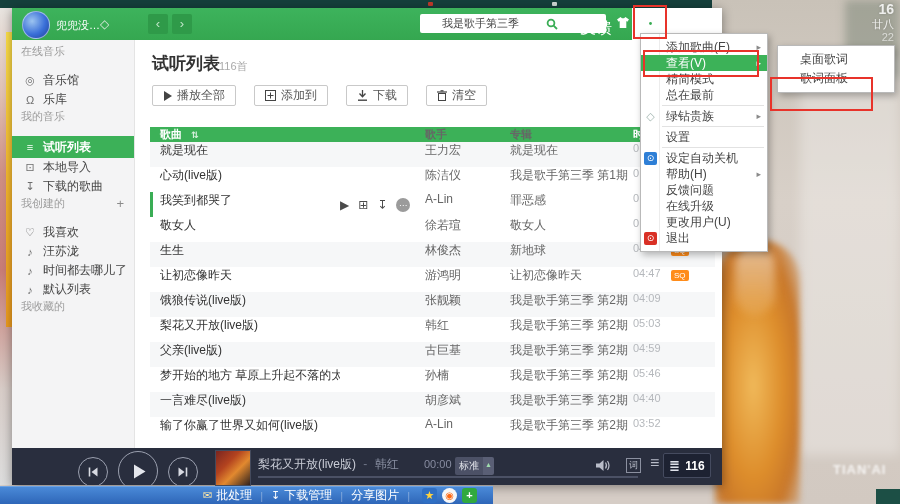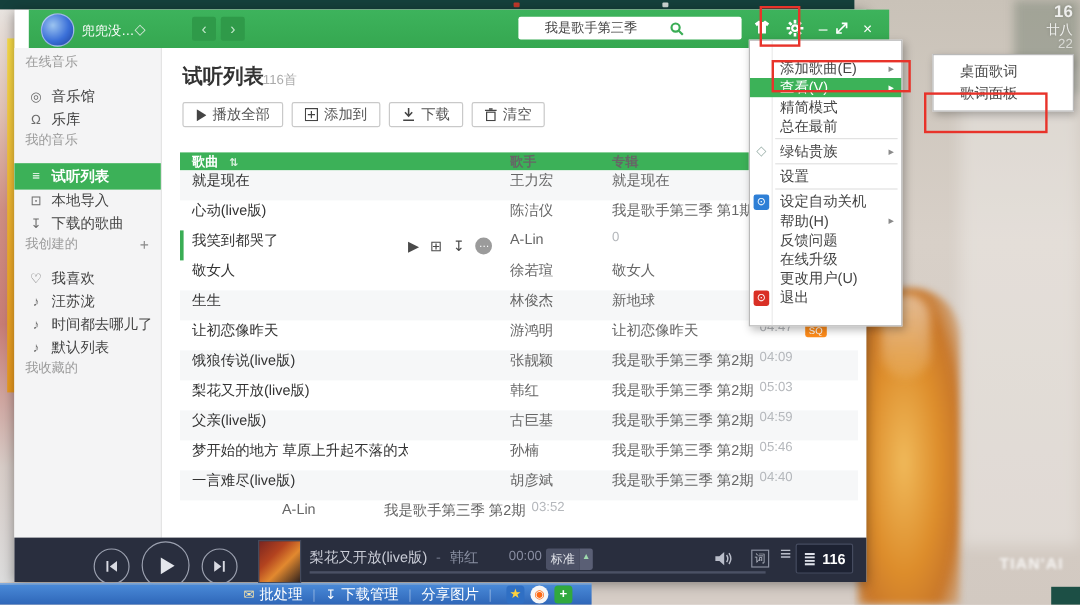--- a/index.html
+++ b/index.html
@@ -18,46 +18,46 @@
   #cal-lunar{top:17px;font-size:11px}
   #cal-time{top:31px;font-size:11px;opacity:.7}
   #bg-watermark{left:833px;top:462px;font-size:13px;font-weight:bold;color:rgba(255,255,255,.8);filter:blur(1.3px);letter-spacing:1px}
   #bg-topstrip{left:0;top:0;width:712px;height:8px;background:#15403c}
   .strip-speck{top:2px;width:5px;height:4px;border-radius:1px}
   #bg-leftstrip{left:0;top:8px;width:12px;height:477px;background:linear-gradient(180deg,#e8e4e0 0%,#e0c1b4 18%,#cf8f84 35%,#c87d76 55%,#d8cdc8 80%,#dddddd 100%)}
   #bg-yellowbar{left:6px;top:32px;width:7px;height:295px;background:linear-gradient(180deg,#ffe24a,#f7b32b 60%,#ef9d1f)}
   
   #app{left:12px;top:8px;width:710px;height:477px;background:#fff;box-shadow:0 2px 10px rgba(0,0,0,.4)}
   
-  #titlebar{left:12px;top:0;width:717px;height:32px;background:linear-gradient(180deg,#3db35c,#35a750)}
+  #titlebar{left:0;top:0;width:620px;height:32px;background:linear-gradient(180deg,#3db35c,#35a750)}
   #avatar{left:10px;top:3px;width:26px;height:26px;border-radius:50%;
           background:radial-gradient(circle at 35% 35%,#9cc4f0 0%,#3a6fd8 55%,#1c3f96 100%);border:1px solid rgba(255,255,255,.5)}
   #username{left:44px;top:10px;color:#fff;font-size:11px}
   #vip-diamond{left:88px;top:9px;color:#d9e8db;font-size:12px}
   .navbtn{top:6px;width:20px;height:20px;background:#2f9a49;border-radius:2px;color:#bfe6c8;font-size:13px;text-align:center;line-height:19px;cursor:pointer}
   #nav-back{left:136px}#nav-fwd{left:160px}
   #searchbox{left:408px;top:6px;width:142px;height:19px;background:#fff;border:none;border-radius:2px;font-size:11px;color:#444;padding:0 22px 0 22px;outline:none}
   #search-glass{left:534px;top:10px}
-  #feedback{left:568px;top:10px;color:#fff;font-size:12px}
+  #feedback{left:568px;top:10px;color:#fff;font-size:16px}
   #skin-icon{left:604px;top:8px}
   #gear-icon{left:631px;top:8px}
   .winctl{top:9px;color:#fff;font-size:13px;line-height:14px;text-align:center;width:16px}
   #btn-min{left:654px}#btn-restore{left:672px;top:10px}#btn-close{left:691px}
   
   #sidebar{left:0;top:32px;width:123px;height:408px;background:#f4f4f5;border-right:1px solid #e4e4e4;padding-top:4px;box-sizing:border-box}
   .sb-section{height:24px;display:flex;align-items:flex-start;padding:0 10px 3px 9px;color:#9b9b9b;font-size:11px;justify-content:space-between}
   .sb-section .plus{color:#8a8a8a;font-size:13px;cursor:pointer}
   .sb-item{height:19px;display:flex;align-items:center;padding-left:10px;color:#444;font-size:12px;cursor:pointer}
   .sb-item .si{width:16px;margin-right:5px;color:#6d6d6d;font-size:11px;text-align:center}
   .sb-item.active{height:22px;background:#3cb158;color:#fff;font-weight:bold}
   .sb-item.active .si{color:#fff}
   
   #main-title{left:140px;top:44px;font-size:17px;font-weight:bold;color:#333}
   #main-count{left:207px;top:51px;font-size:11px;color:#aaa}
-  #toolbar{left:140px;top:77px;display:flex;gap:7px}
+  #toolbar{left:140px;top:77px;display:flex;gap:18px}
   .tbtn{display:inline-flex;align-items:center;gap:5px;height:21px;padding:0 10px;background:#fff;border:1px solid #c9c9c9;border-radius:2px;font-size:12px;color:#555;cursor:pointer}
   
   #table{left:138px;top:119px;width:565px}
   .thead{height:15px;background:#3cb158;display:flex;align-items:center;color:#fff;font-size:11px;font-weight:bold}
   .trow{height:25px;display:flex;font-size:12px;color:#333;position:relative;cursor:pointer}
   .trow:nth-child(odd){background:#f6f7f8}    
   .trow.hover{background:#fff}
   .trow.hover::before{content:"";position:absolute;left:0;top:0;bottom:0;width:3px;background:#3aad55}
   .c-song{width:180px;padding-left:10px;overflow:hidden;white-space:nowrap}
   .c-icons{width:85px;display:flex;gap:9px;align-items:center;color:#4a4a4a;font-size:12px}
@@ -100,22 +100,22 @@
   .tk-ic{font-size:11px}
   .tk-ic.mail{color:#ffe9a8}
   .tk-sep{color:rgba(255,255,255,.35);font-size:11px}
   #tk-tray{display:flex;gap:5px;margin-left:4px}
   .tray-chip{width:15px;height:15px;border-radius:3px;font-size:11px;line-height:15px;text-align:center;cursor:pointer}
   .tray-chip.star{background:#2f6fc4;color:#ffd23e}
   .tray-chip.weibo{background:#f7f7f7;color:#ff6a13;border-radius:50%;font-size:10px}
   .tray-chip.plus{background:#31a93e;color:#fff;font-weight:bold}
   #tk-corner{left:876px;top:489px;width:24px;height:15px;background:#1c4f45;z-index:3}
   
-  #menu{left:624px;top:33px;width:128px;background:#fff;border:1px solid #b9b9b9;box-shadow:2px 3px 7px rgba(0,0,0,.28);
-        padding:15px 0;z-index:20;box-sizing:border-box}
+  #menu{left:640px;top:33px;width:128px;background:#fff;border:1px solid #b9b9b9;box-shadow:2px 3px 7px rgba(0,0,0,.28);
+        padding:5px 0;z-index:20;box-sizing:border-box}
   #menu .gutterline{position:absolute;left:18px;top:0;bottom:0;width:1px;background:#ececec}
   .menu-item{height:16px;display:flex;align-items:center;padding-left:25px;position:relative;font-size:12px;color:#444;cursor:pointer}
   .menu-item.hl{background:#3cb258;color:#fff}
   .menu-sep{height:5px;position:relative}
   .menu-sep::after{content:"";position:absolute;left:21px;right:3px;top:2px;height:1px;background:#e2e2e2}
   .mi-arrow{position:absolute;right:6px;font-size:9px;color:#8a8a8a}
   .menu-item.hl .mi-arrow{color:#fff}
   .gutter-ic{position:absolute;left:3px;width:13px;height:13px;font-size:9px;line-height:13px;text-align:center;border-radius:2px}
   .g-diamond{color:#9fb3ad;font-size:11px}
   .g-power-blue{background:#2e7fd6;color:#fff}
@@ -373,20 +373,21 @@
         </div>
         <div class="trow hover">
           <div class="c-song">我笑到都哭了</div>
           <div class="c-icons">
             <span>▶</span>
             <span>⊞</span>
             <span>↧</span>
             <span class="more">…</span>
           </div>
           <div class="c-artist">A-Lin</div>
+          <div class="c-album">罪恶感</div>
           <div class="c-dur frag">0</div>
           <div class="c-badge"></div>
         </div>
         <div class="trow">
           <div class="c-song">敬女人</div>
           <div class="c-icons">
             
             
             
             
@@ -481,20 +482,21 @@
             
             
             
           </div>
           <div class="c-artist">胡彦斌</div>
           <div class="c-album">我是歌手第三季 第2期</div>
           <div class="c-dur">04:40</div>
           <div class="c-badge"></div>
         </div>
         <div class="trow">
+          <div class="c-song">输了你赢了世界又如何(live版)</div>
           <div class="c-icons">
             
             
             
             
           </div>
           <div class="c-artist">A-Lin</div>
           <div class="c-album">我是歌手第三季 第2期</div>
           <div class="c-dur">03:52</div>
           <div class="c-badge"></div>

